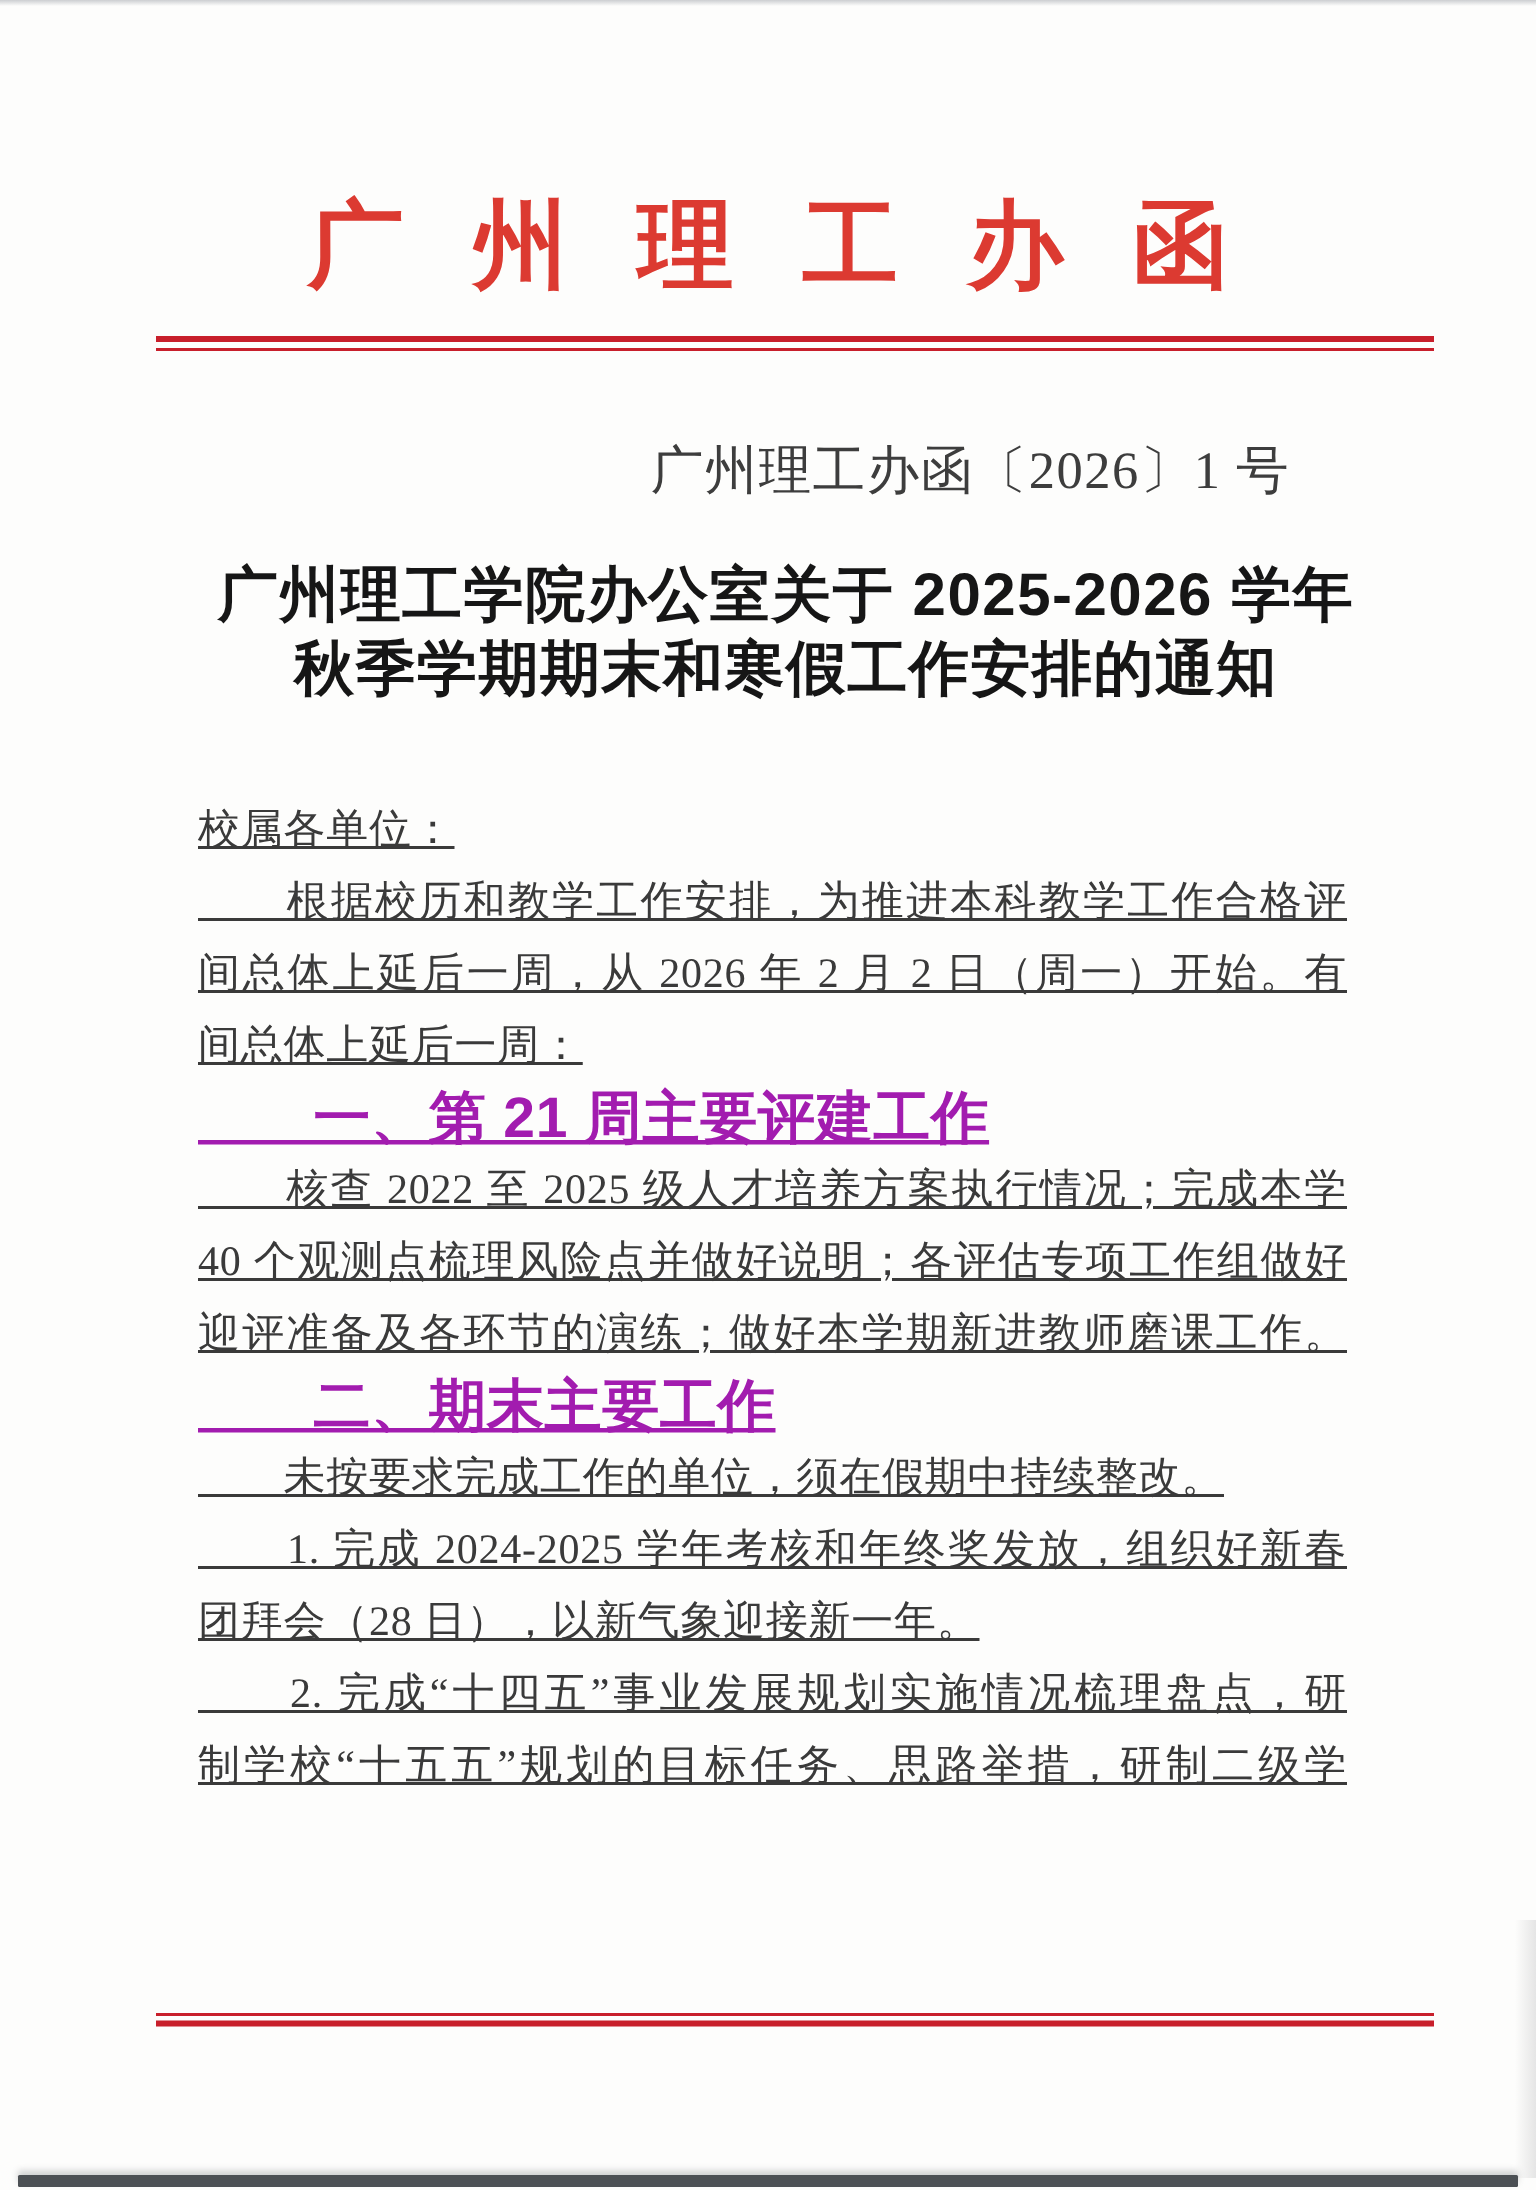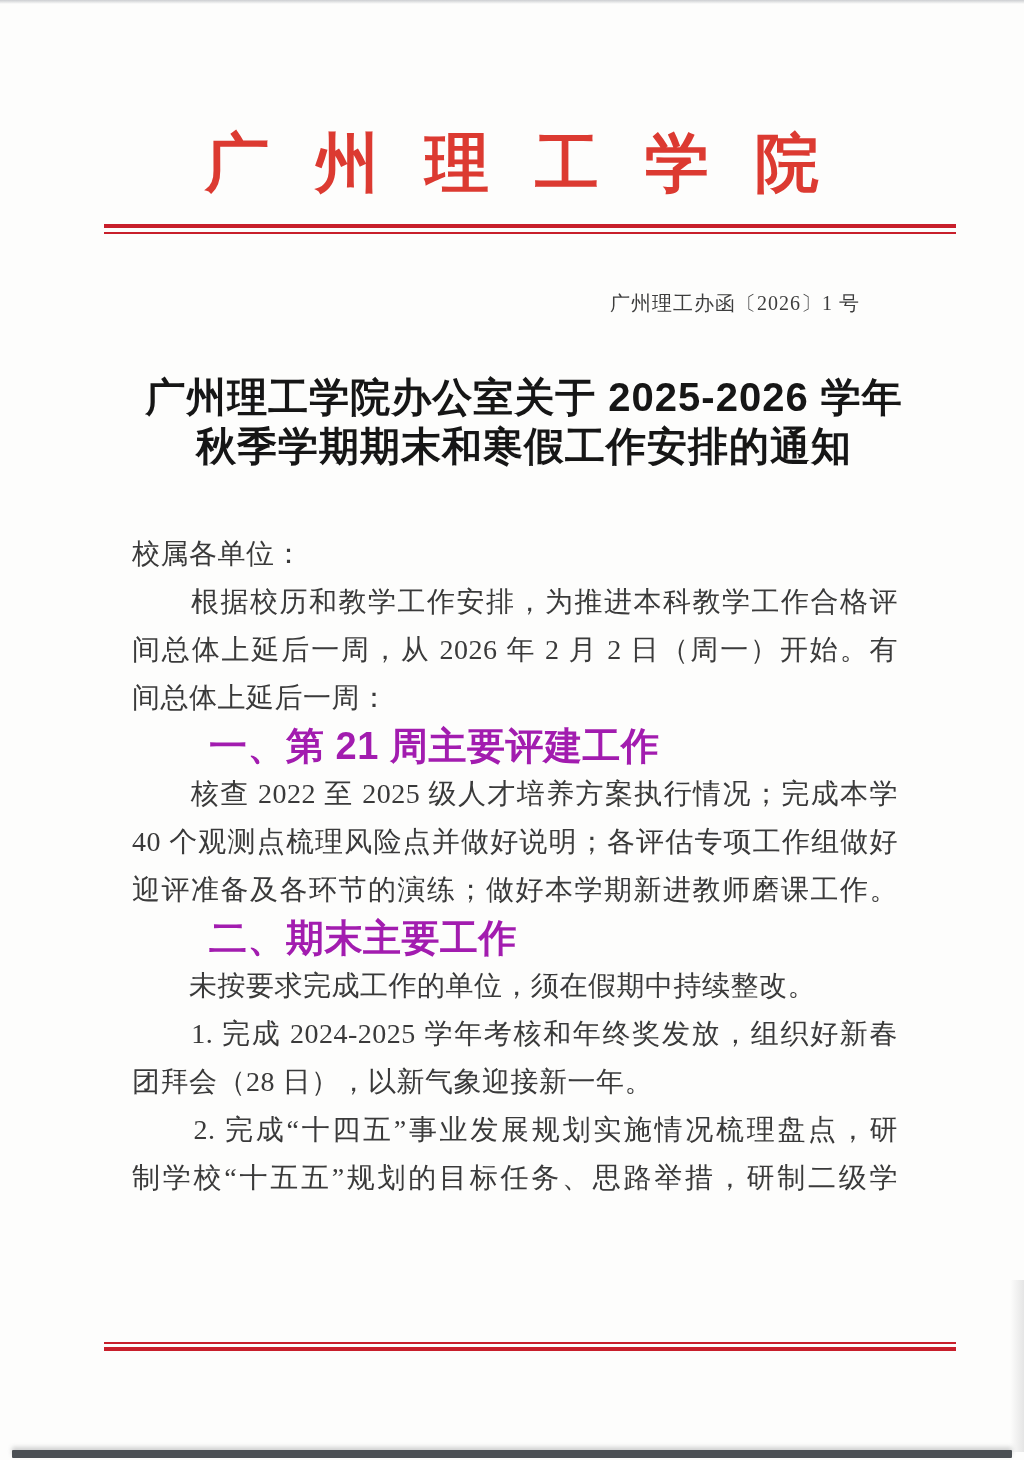--- a/index.html
+++ b/index.html
@@ -40,57 +40,57 @@
   .rule{position:absolute;left:104px;width:852px;}
   .rule-top{top:224px;}
   .rule-bottom{top:1342px;}
   .rule .thick{height:4px;background:var(--red-line,#c81f2b);}
   .rule .thin{height:2px;background:var(--red-line,#c81f2b);}
   .rule-top .thick{margin-bottom:4px;}
   .rule-bottom .thin{margin-bottom:3px;}
   
   .doc-number{
     position:absolute;top:290px;right:164px;
-    font-size:20px;color:#3d3d3d;letter-spacing:1px;
+    font-size:35px;color:#3d3d3d;letter-spacing:1px;
     white-space:nowrap;
   }
   
   .title{
     position:absolute;top:373px;left:12px;width:100%;
     text-align:center;color:#161616;
     font-family:"Liberation Sans", sans-serif;
     font-weight:700;font-size:40px;line-height:49px;
     letter-spacing:1px;
   }
   
   .content{
     position:absolute;top:530px;left:132px;width:766px;
     font-size:28px;line-height:48px;color:#3a3a3a;
     letter-spacing:.5px;
   }
-  .content .line{height:48px;white-space:nowrap;overflow:visible;}
+  .content .line{height:48px;white-space:nowrap;overflow:visible;text-decoration:underline;}
   .content .line.fill{
     white-space:normal;
     text-align:justify;
     text-align-last:justify;
   }
   .block.heading .line{
     font-family:"Liberation Sans", sans-serif;
     font-weight:700;font-size:38px;color:#a21caf;
     letter-spacing:.5px;
   }
 </style>
 </head>
 <body>
 
 <div class="page">
 
   <div class="edge-top"></div>
 
-  <div class="letterhead">广州理工学院</div>
+  <div class="letterhead">广州理工办函</div>
 
   <div class="rule rule-top">
     <div class="thick"></div>
     <div class="thin"></div>
   </div>
 
   <div class="doc-number">广州理工办函〔2026〕1 号</div>
 
   <div class="title">
     <div class="t-line">广州理工学院办公室关于 2025-2026 学年</div>

